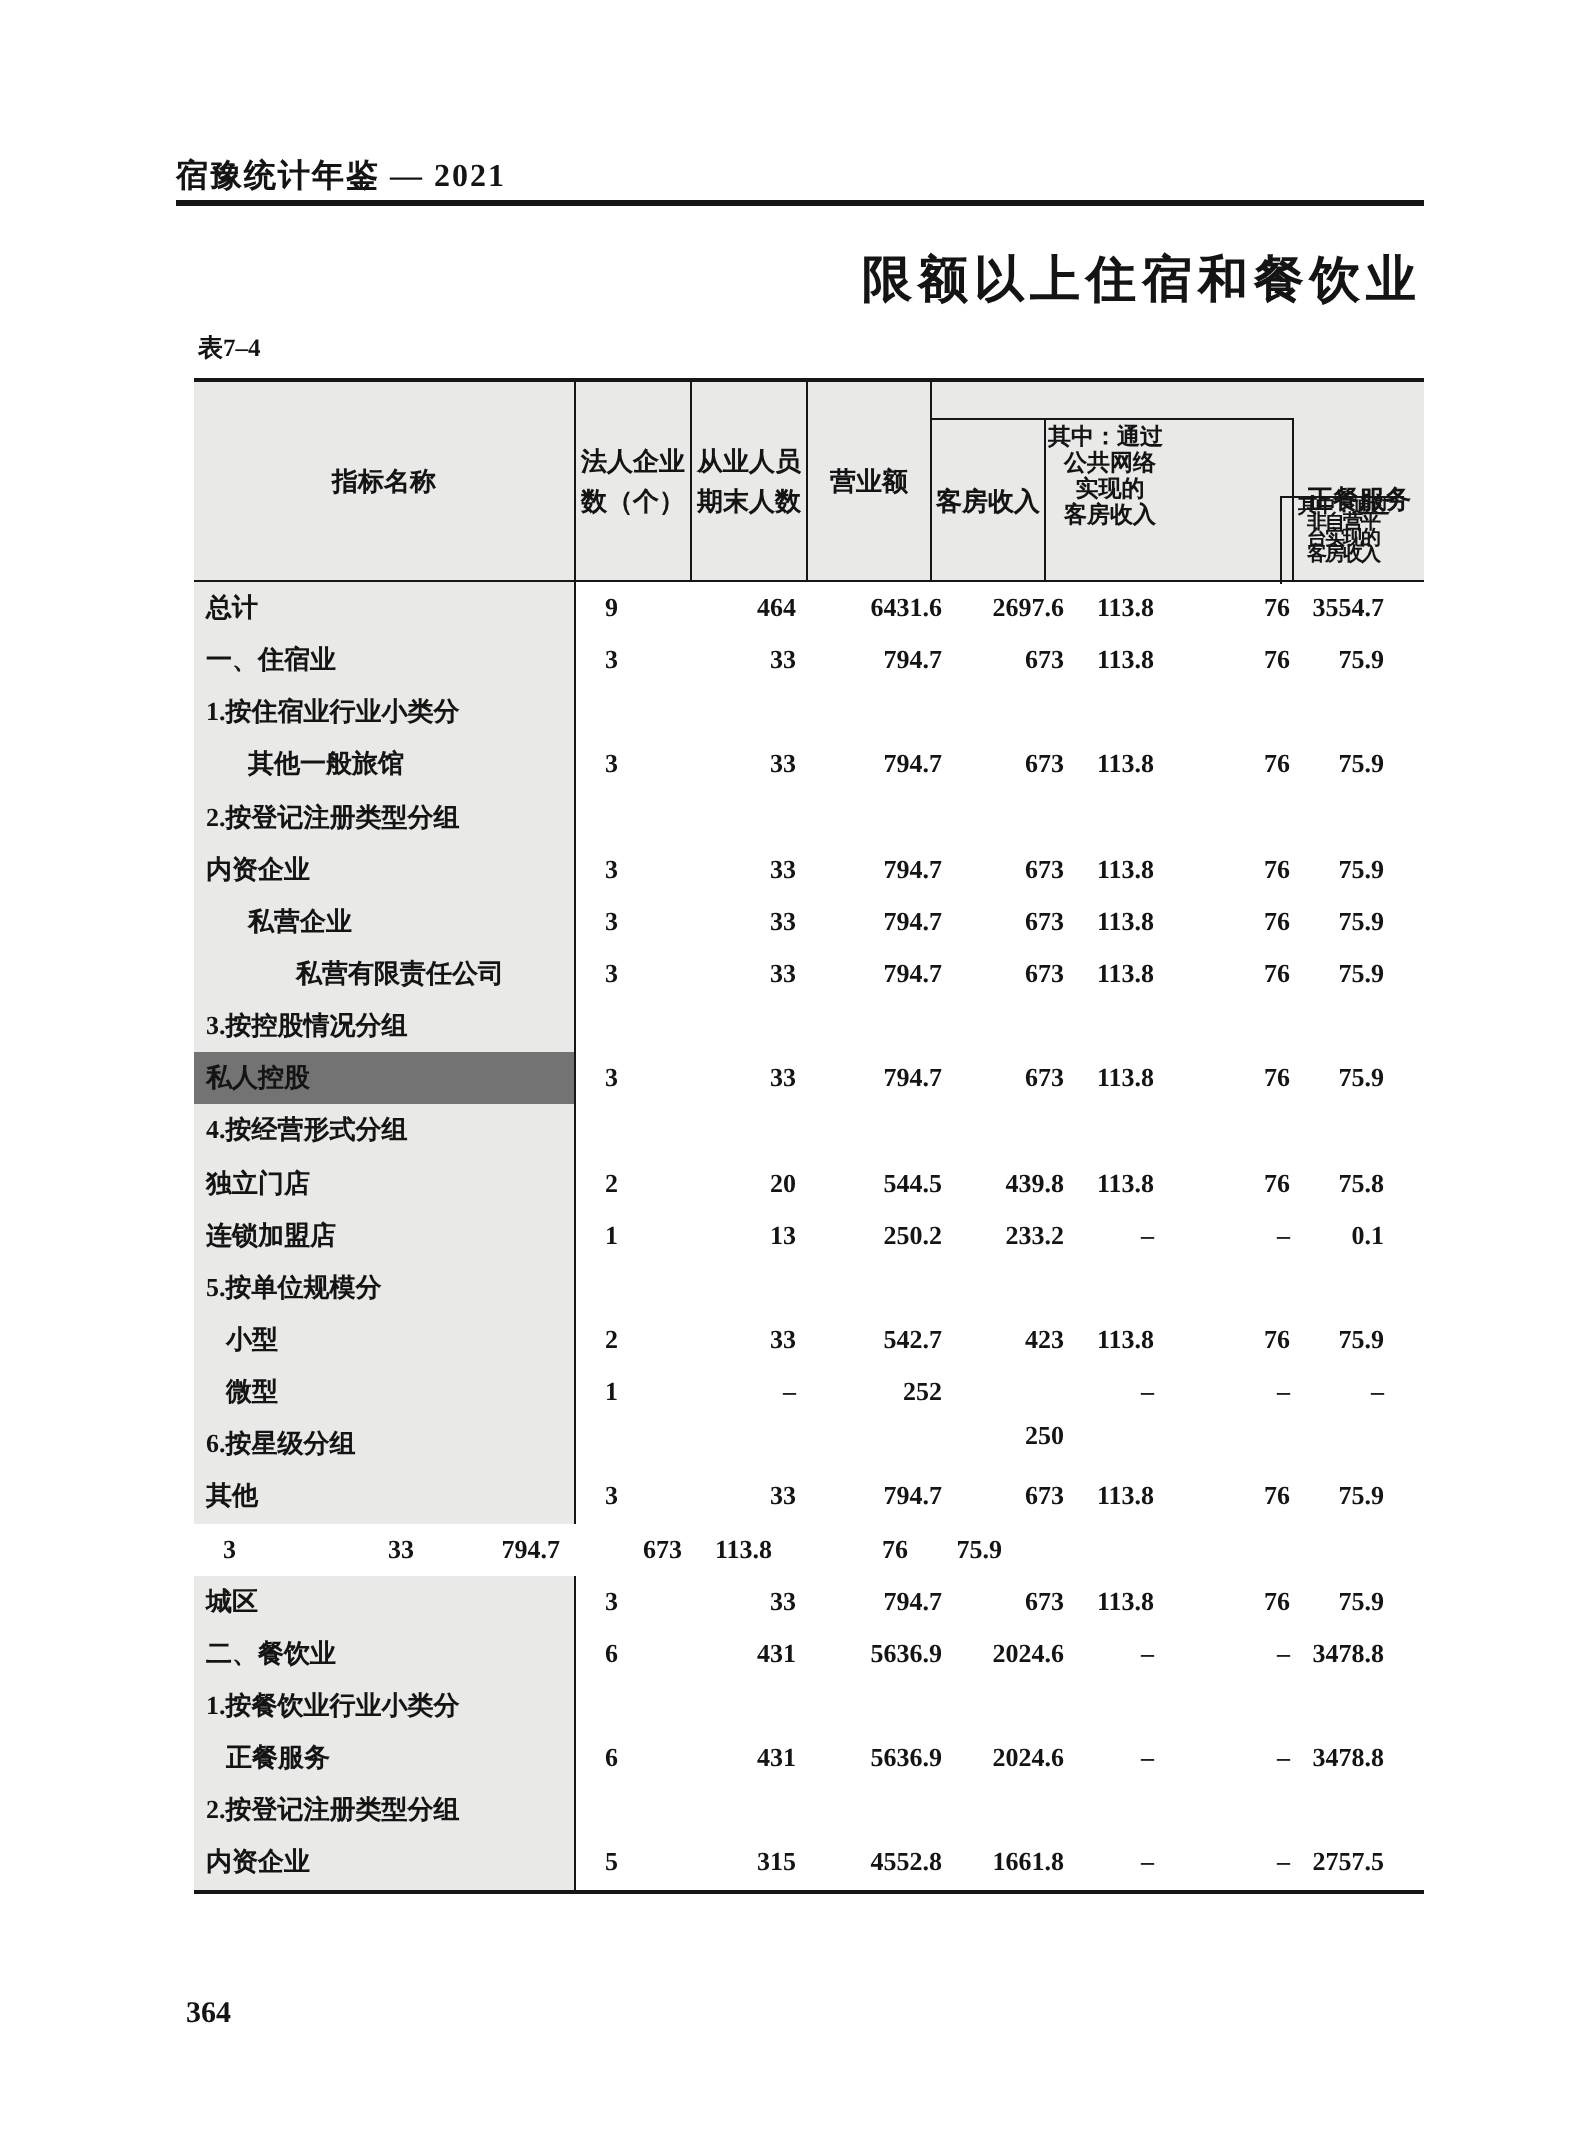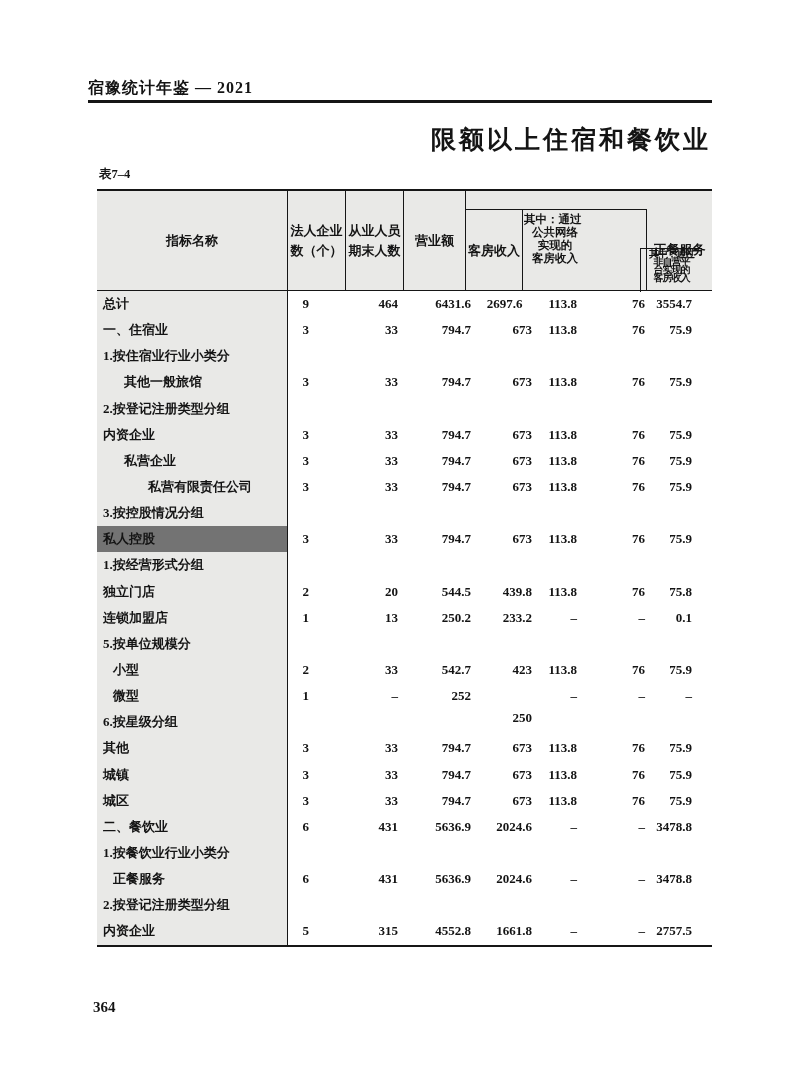--- a/index.html
+++ b/index.html
@@ -101,21 +101,21 @@
         <span>正餐服务</span>
       </div>
     </div>
 
     <div class="tbody">
         <div class="trow">
           <div class="cell-label" style="background: rgb(233, 233, 231); padding-left: 6px;">总计</div>
           <div class="cell-num" style="width: 27px;">9</div>
           <div class="cell-num" style="width: 89px;">464</div>
           <div class="cell-num" style="width: 73px;">6431.6</div>
-          <div class="cell-num" style="width: 61px; text-align: center;">2697.6</div>
+          <div class="cell-num" style="width: 61px;">2697.6</div>
           <div class="cell-num" style="width: 45px;">113.8</div>
           <div class="cell-num" style="width: 68px;">76</div>
           <div class="cell-num" style="width: 47px;">3554.7</div>
           <div style="width: 14px;"></div>
         </div>
         <div class="trow">
           <div class="cell-label" style="background: rgb(233, 233, 231); padding-left: 6px;">一、住宿业</div>
           <div class="cell-num" style="width: 27px;">3</div>
           <div class="cell-num" style="width: 89px;">33</div>
           <div class="cell-num" style="width: 73px;">794.7</div>
@@ -207,21 +207,21 @@
           <div class="cell-num" style="width: 27px;">3</div>
           <div class="cell-num" style="width: 89px;">33</div>
           <div class="cell-num" style="width: 73px;">794.7</div>
           <div class="cell-num" style="width: 61px;">673</div>
           <div class="cell-num" style="width: 45px;">113.8</div>
           <div class="cell-num" style="width: 68px;">76</div>
           <div class="cell-num" style="width: 47px;">75.9</div>
           <div style="width: 14px;"></div>
         </div>
         <div class="trow">
-          <div class="cell-label" style="background: rgb(233, 233, 231); padding-left: 6px;">1.按经营形式分组</div>
+          <div class="cell-label" style="background: rgb(233, 233, 231); padding-left: 6px;">4.按经营形式分组</div>
           <div class="cell-num" style="width: 27px;"></div>
           <div class="cell-num" style="width: 89px;"></div>
           <div class="cell-num" style="width: 73px;"></div>
           <div class="cell-num" style="width: 61px;"></div>
           <div class="cell-num" style="width: 45px;"></div>
           <div class="cell-num" style="width: 68px;"></div>
           <div class="cell-num" style="width: 47px;"></div>
           <div style="width: 14px;"></div>
         </div>
         <div class="trow">
@@ -295,21 +295,20 @@
           <div class="cell-num" style="width: 27px;">3</div>
           <div class="cell-num" style="width: 89px;">33</div>
           <div class="cell-num" style="width: 73px;">794.7</div>
           <div class="cell-num" style="width: 61px;">673</div>
           <div class="cell-num" style="width: 45px;">113.8</div>
           <div class="cell-num" style="width: 68px;">76</div>
           <div class="cell-num" style="width: 47px;">75.9</div>
           <div style="width: 14px;"></div>
         </div>
         <div class="trow">
-          <div class="cell-label" style="background: rgb(233, 233, 231); padding-left: 6px;">城镇</div>
           <div class="cell-num" style="width: 27px;">3</div>
           <div class="cell-num" style="width: 89px;">33</div>
           <div class="cell-num" style="width: 73px;">794.7</div>
           <div class="cell-num" style="width: 61px;">673</div>
           <div class="cell-num" style="width: 45px;">113.8</div>
           <div class="cell-num" style="width: 68px;">76</div>
           <div class="cell-num" style="width: 47px;">75.9</div>
           <div style="width: 14px;"></div>
         </div>
         <div class="trow">

